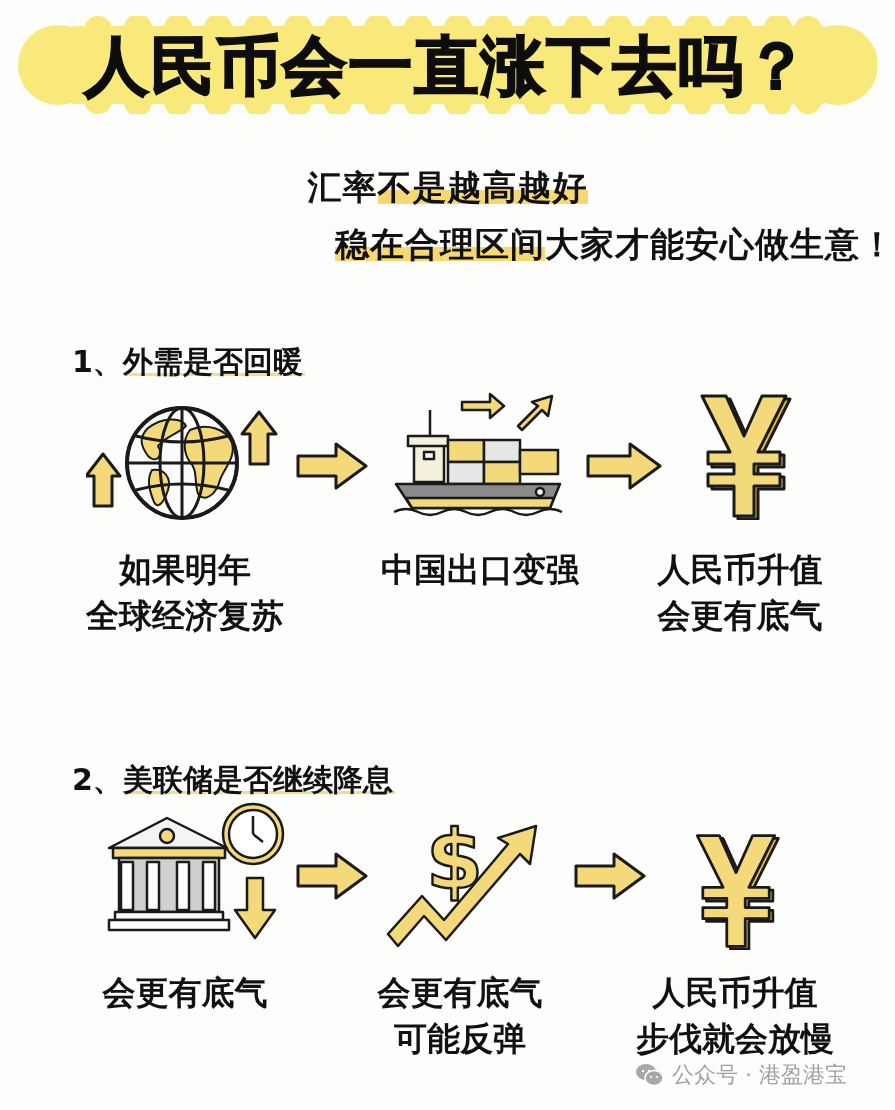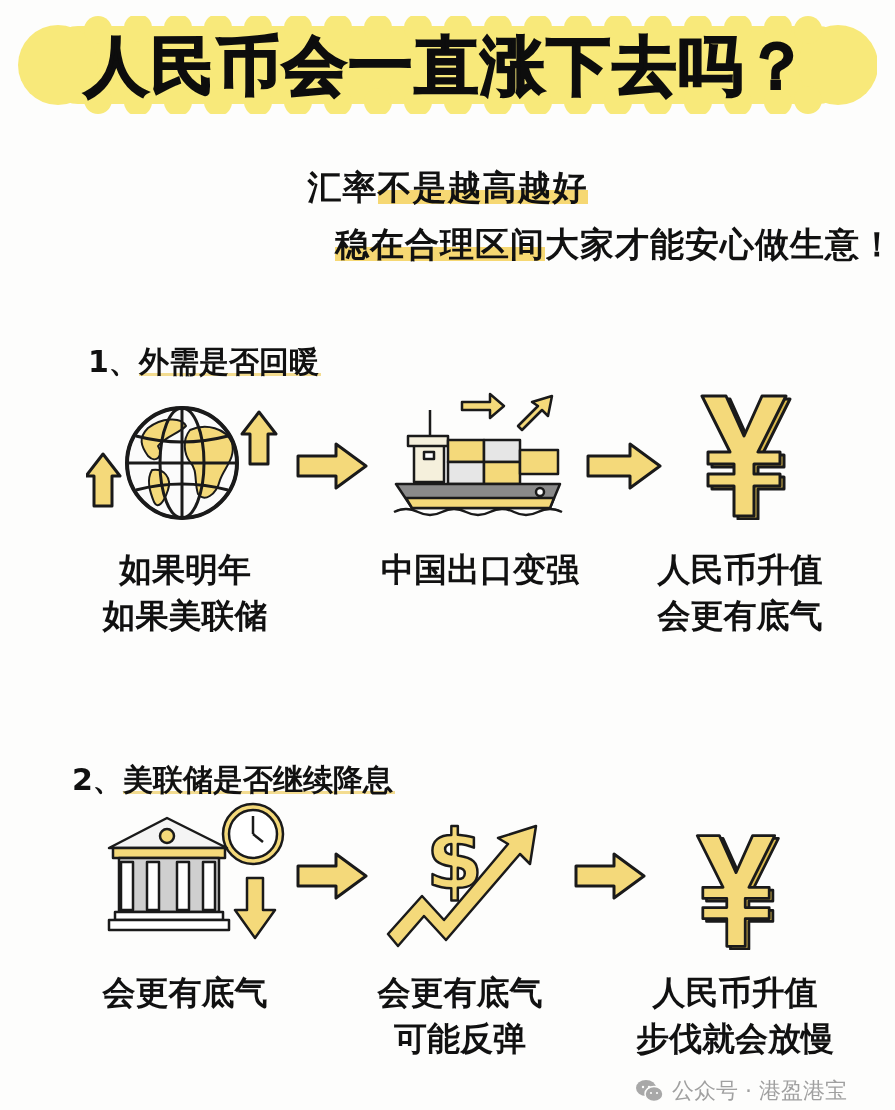--- a/index.html
+++ b/index.html
@@ -15,27 +15,27 @@
       -webkit-text-stroke: 2px #0d0d0d;
     }
 
     .subtitle { position: absolute; left: 0; right: 0; text-align: center; font-size: 34px; font-weight: bold; color: #111; letter-spacing: 1px; }
     .subtitle .hl { background: linear-gradient(transparent 58%, #f6d873 58%, #f6d873 92%, transparent 92%); }
     .sub1 { top: 165px; }
     .sub2 { top: 222px; text-align: right; }
 
     .section-head { position: absolute; left: 72px; font-size: 30px; font-weight: bold; color: #111; }
     .section-head .hl { background: linear-gradient(transparent 82%, #f3dc90 82%, #f3dc90 92%, transparent 92%); padding-right: 2px; }
-    .sec1 { top: 342px; margin-left: 16px; }
+    .sec1 { top: 342px; }
     .sec2 { top: 732px; margin-top: 28px; }
 
     .icon { position: absolute; }
     .label { position: absolute; text-align: center; font-size: 33px; font-weight: bold; line-height: 46px; color: #111; margin-top: 12px; }
 
-    .footer { position: absolute; left: 636px; top: 1060px; height: 30px; display: flex; align-items: center; gap: 8px; color: #a0a0a0; font-size: 22px; margin-top: 16px; }
+    .footer { position: absolute; left: 636px; top: 1060px; height: 30px; display: flex; align-items: center; gap: 8px; color: #a0a0a0; font-size: 22px; }
   </style>
 </head>
 <body>
 
 <div class="title-wrap">
   <svg class="title-bumps" width="859" height="98" viewBox="0 0 859 98">
     <g fill="#f8e97a">
       <rect x="30" y="10" width="800" height="78" rx="30"></rect>
       <circle cx="40" cy="49" r="40"></circle>
       <circle cx="820" cy="49" r="40"></circle>
@@ -140,21 +140,21 @@
 
 <svg class="icon" style="left:696px;top:392px" width="96" height="128" viewBox="0 0 96 128">
   <g stroke="#1a1a1a" stroke-width="3" stroke-linejoin="round">
     <path d="M6 4 L30 4 L48 44 L66 4 L90 4 L62 60 L84 60 L84 72 L58 72 L58 82 L84 82 L84 94 L58 94 L58 124 L38 124 L38 94 L12 94 L12 82 L38 82 L38 72 L12 72 L12 60 L34 60 Z" fill="#d9b94e" transform="translate(4,3)"></path>
     <path d="M6 4 L30 4 L48 44 L66 4 L90 4 L62 60 L84 60 L84 72 L58 72 L58 82 L84 82 L84 94 L58 94 L58 124 L38 124 L38 94 L12 94 L12 82 L38 82 L38 72 L12 72 L12 60 L34 60 Z" fill="#f4d97a"></path>
   </g>
 </svg>
 
 <div class="label" style="left:60px;top:535px;width:250px">
   <div>如果明年</div>
-  <div>如果美联储</div>
+  <div>全球经济复苏</div>
 </div>
 <div class="label" style="left:355px;top:535px;width:250px">
   <div>中国出口变强</div>
 </div>
 <div class="label" style="left:625px;top:535px;width:230px">
   <div>人民币升值</div>
   <div>会更有底气</div>
 </div>
 
 <div class="section-head sec2">

